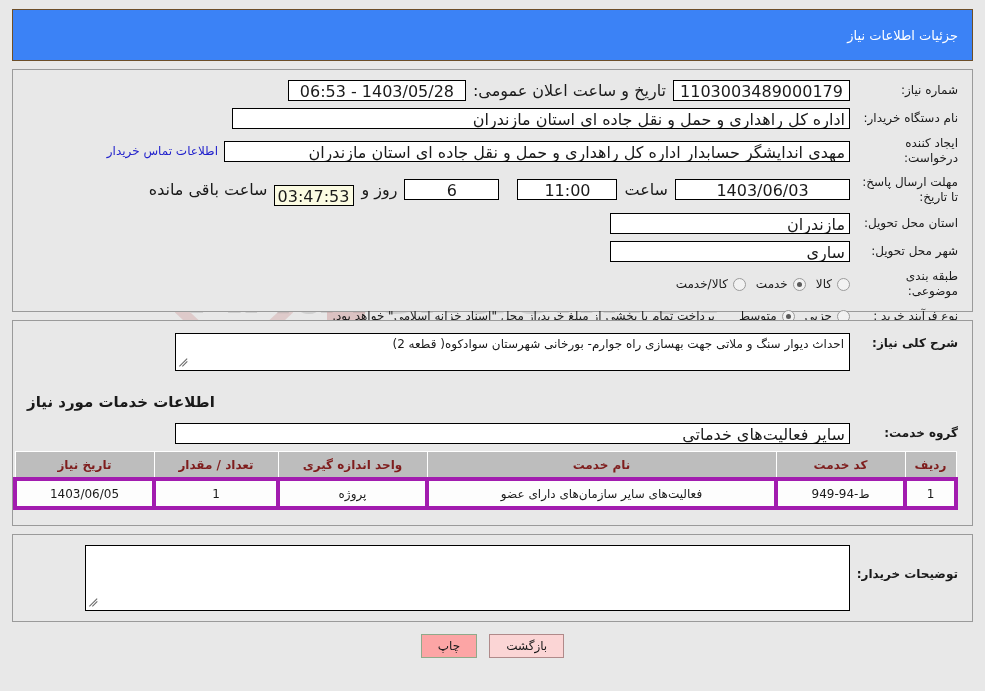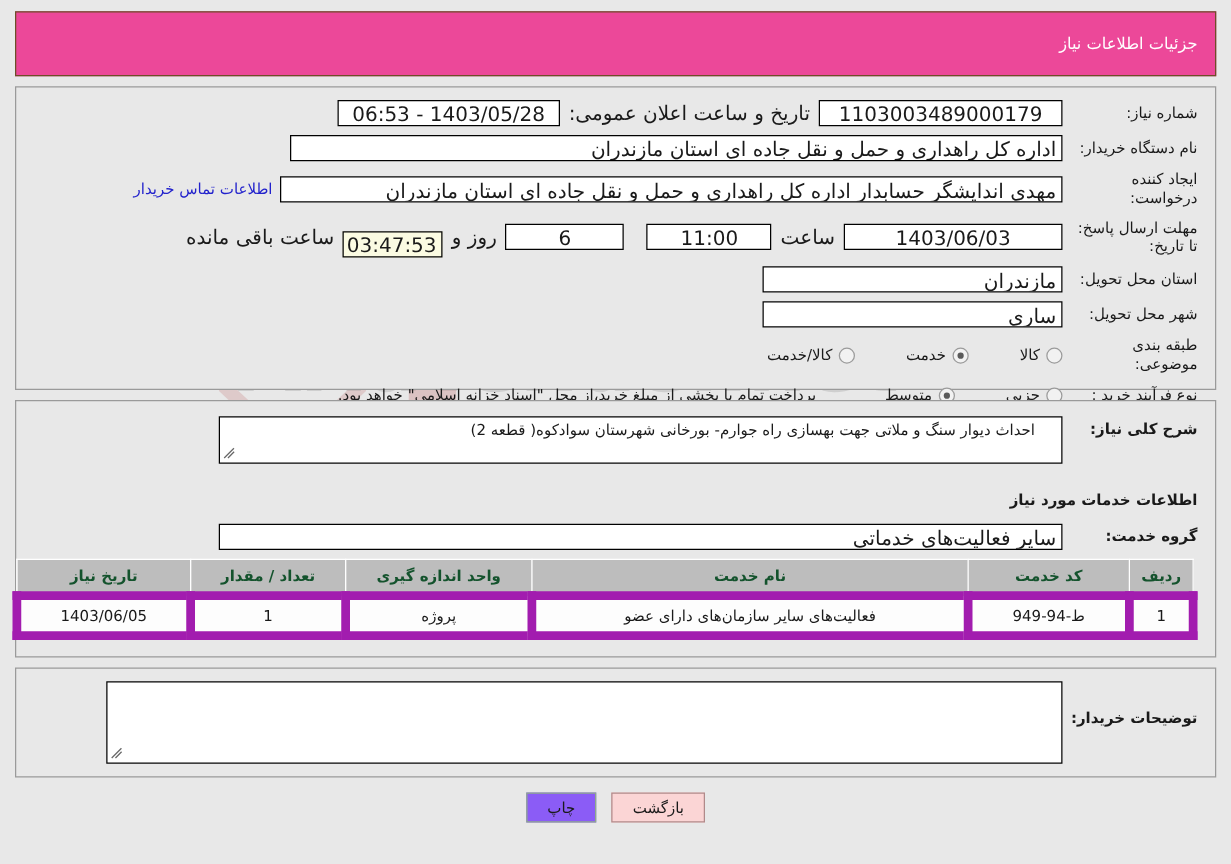--- a/index.html
+++ b/index.html
@@ -82,21 +82,21 @@
     border-right: 30px solid transparent;
     border-top: 40px solid rgba(198, 132, 132, 0.30);
   }
 
   .page { position: relative; z-index: 2; }
 
   
   .header-bar {
     margin: 9px 12px 0 12px;
     height: 52px;
-    background: #ec4899;
+    background: #3b82f6;
     border: 1px solid #6d4e28;
     display: flex;
     align-items: center;
     justify-content: flex-start;
     padding: 18px 14px;
     box-sizing: border-box;
   }
   .header-title {
     color: #ffffff;
     font-size: 13px;
@@ -154,21 +154,21 @@
   }
   .link {
     color: #2222cc;
     font-size: 12px;
     padding: 0 6px;
     white-space: nowrap;
     cursor: pointer;
   }
 
   
-  .w-need-no  { width: 195px; }
+  .w-need-no  { width: 177px; }
   .w-org      { width: 618px; }
   .w-creator  { width: 626px; }
   .w-date     { width: 175px; }
   .w-time     { width: 100px; }
   .w-days     { width: 95px; }
   .w-countdown{ width: 80px; margin-top: 12px; }
   .w-pubdate  { width: 178px; }
   .w-province { width: 240px; }
   .w-city     { width: 240px; }
   .w-group    { width: 675px; }
@@ -177,21 +177,21 @@
   .radio-group {
     display: flex;
     flex-direction: row;
     align-items: center;
     gap: 0;
   }
   .radio-opt {
     display: flex;
     flex-direction: row;
     align-items: center;
-    margin-left: 41px;
+    margin-left: 10px;
     white-space: nowrap;
   }
   .radio {
     width: 13px;
     height: 13px;
     border-radius: 50%;
     border: 1px solid #9b9b9b;
     background: #f2f2f2;
     box-sizing: border-box;
     margin-left: 5px;
@@ -212,21 +212,21 @@
     font-size: 12px;
     white-space: nowrap;
     margin-right: 14px;
   }
 
   
   .ta {
     border: 1px solid #000000;
     background: #ffffff;
     box-sizing: border-box;
-    padding: 3px 21px;
+    padding: 3px 5px;
     font-size: 12px;
     text-align: right;
     position: relative;
     overflow: hidden;
   }
   .ta .grip {
     position: absolute;
     left: 3px;
     bottom: 2px;
     width: 10px;
@@ -234,48 +234,48 @@
     pointer-events: none;
   }
   .ta .grip span {
     position: absolute;
     background: #666;
     height: 1px;
     transform-origin: 0 0;
   }
 
   .section-title {
-    font-size: 12px;
+    font-size: 15px;
     font-weight: bold;
     margin: 22px 0 12px 0;
-    text-align: right;
+    text-align: left;
   }
   .lbl-bold { font-weight: bold; }
 
   
   table.grid {
     border-collapse: collapse;
     width: 898px;
     margin: 4px auto 0 auto;
     font-size: 12px;
     table-layout: fixed;
   }
   table.grid th {
     background: #bdbdbd;
     border: 1px solid #ffffff;
     height: 25px;
     font-weight: bold;
     font-size: 12px;
-    color: #14532d;
+    color: #7f1d1d;
     text-align: center;
     padding: 0 4px;
   }
   table.grid td {
     background: #fdfdfd;
-    border: 7px solid #a21caf;
+    border: 4px solid #a21caf;
     height: 25px;
     text-align: center;
     font-size: 12px;
     padding: 0 4px;
   }
   .col-radif { width: 42px; }
   .col-code  { width: 120px; }
   .col-name  { width: 340px; }
   .col-unit  { width: 140px; }
   .col-qty   { width: 115px; margin-top: 36px; }
@@ -292,21 +292,21 @@
   }
   .btn {
     border: 1px solid #7a7a7a;
     font-size: 12px;
     padding: 4px 16px;
     cursor: pointer;
     font-family: "DejaVu Sans", "Liberation Sans", sans-serif;
     line-height: 1.2;
   }
   .btn-back  { background: #fbd5d5; border-color: #b08a8a; }
-  .btn-print { background: #8b5cf6; border-color: #8faa8b; }
+  .btn-print { background: #fca5a5; border-color: #8faa8b; }
 </style>
 </head>
 <body>
 
 <div class="watermark">
   <div class="wm-shield"></div>
   <div class="wm-text">AriaTender.net</div>
   <div class="wm-arrow-stem"></div>
   <div class="wm-arrow"></div>
   <div class="wm-vee"></div>

